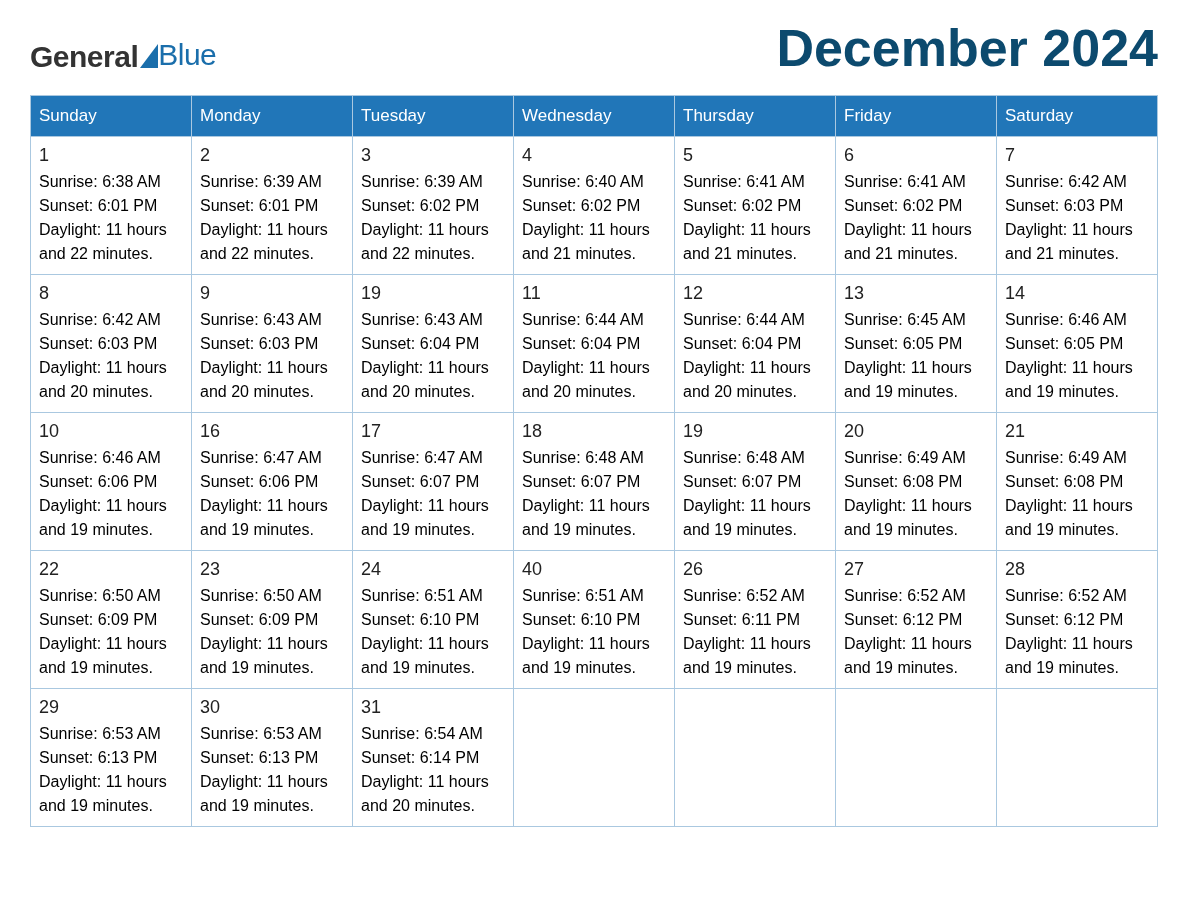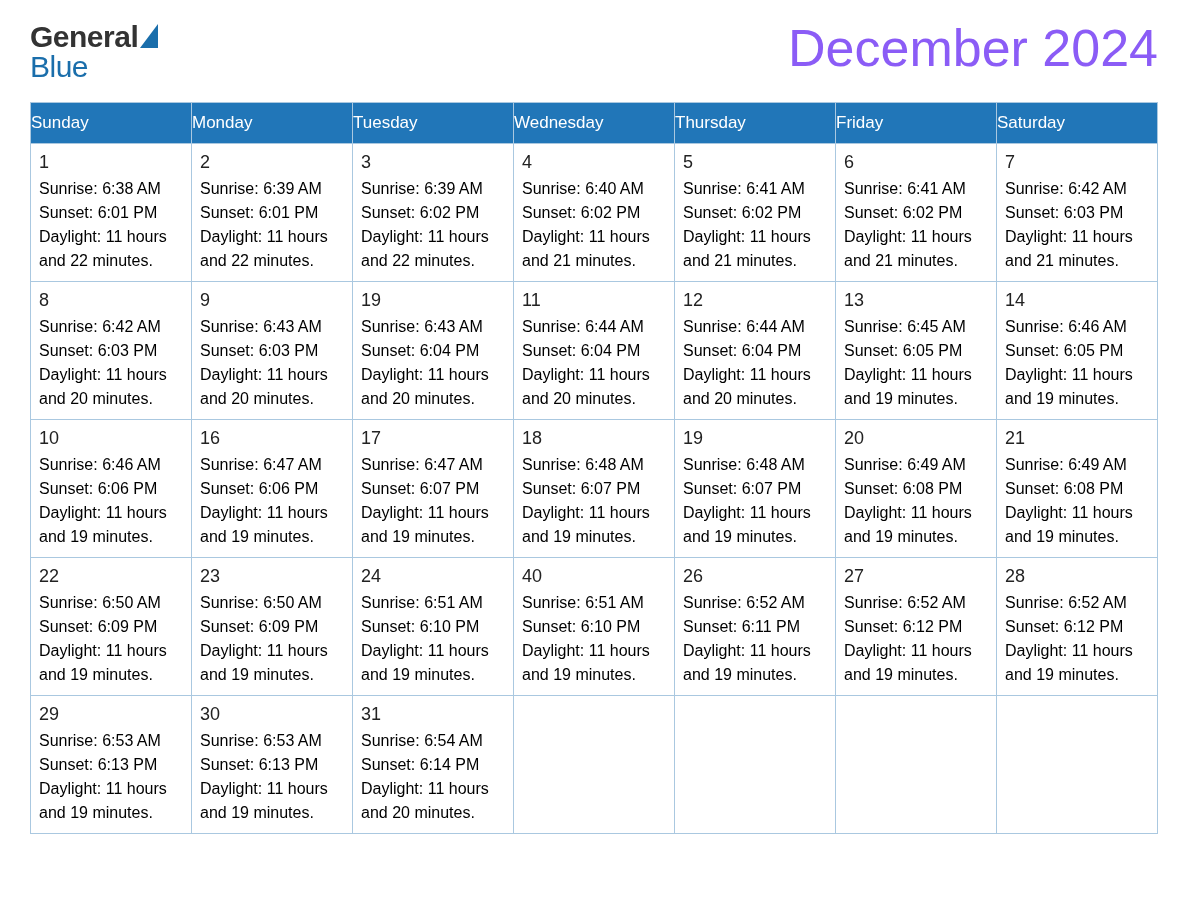--- a/index.html
+++ b/index.html
@@ -14,40 +14,40 @@
       display: flex;
       justify-content: space-between;
       align-items: flex-start;
       margin-bottom: 18px;
     }
     .title-area {
       text-align: right;
     }
     .month-title {
       font-size: 52px;
-      font-weight: normal;
-      color: #8b5cf6;
+      font-weight: bold;
+      color: #0c4a6e;
       line-height: 1.1;
     }
     .location {
       font-size: 22px;
       color: #444;
       margin-top: 4px;
     }
     .calendar-table {
       width: 100%;
       border-collapse: collapse;
       table-layout: fixed;
     }
     .calendar-table thead tr th {
       background-color: #2176b8;
       color: #fff;
       font-size: 17px;
       font-weight: normal;
-      padding: 10px 0;
+      padding: 10px 8px;
       text-align: left;
       border: 1px solid #aac8e0;
     }
     .calendar-table tbody tr td {
       vertical-align: top;
       padding: 8px 8px;
       font-size: 13.5px;
       color: #222;
       border: 1px solid #aac8e0;
       height: 110px;
@@ -65,21 +65,21 @@
     }
     .empty-cell {
       background: #fff;
     }
     .logo-wrapper {
       display: flex;
       align-items: flex-end;
     }
     .logo-text-group {
       display: flex;
-      flex-direction: column;
+      margin-top: 20px;
     }
     .logo-row1 {
       display: flex;
       align-items: center;
     }
     .logo-gen {
       font-size: 30px;
       font-weight: bold;
       color: #333;
       letter-spacing: -0.5px;

